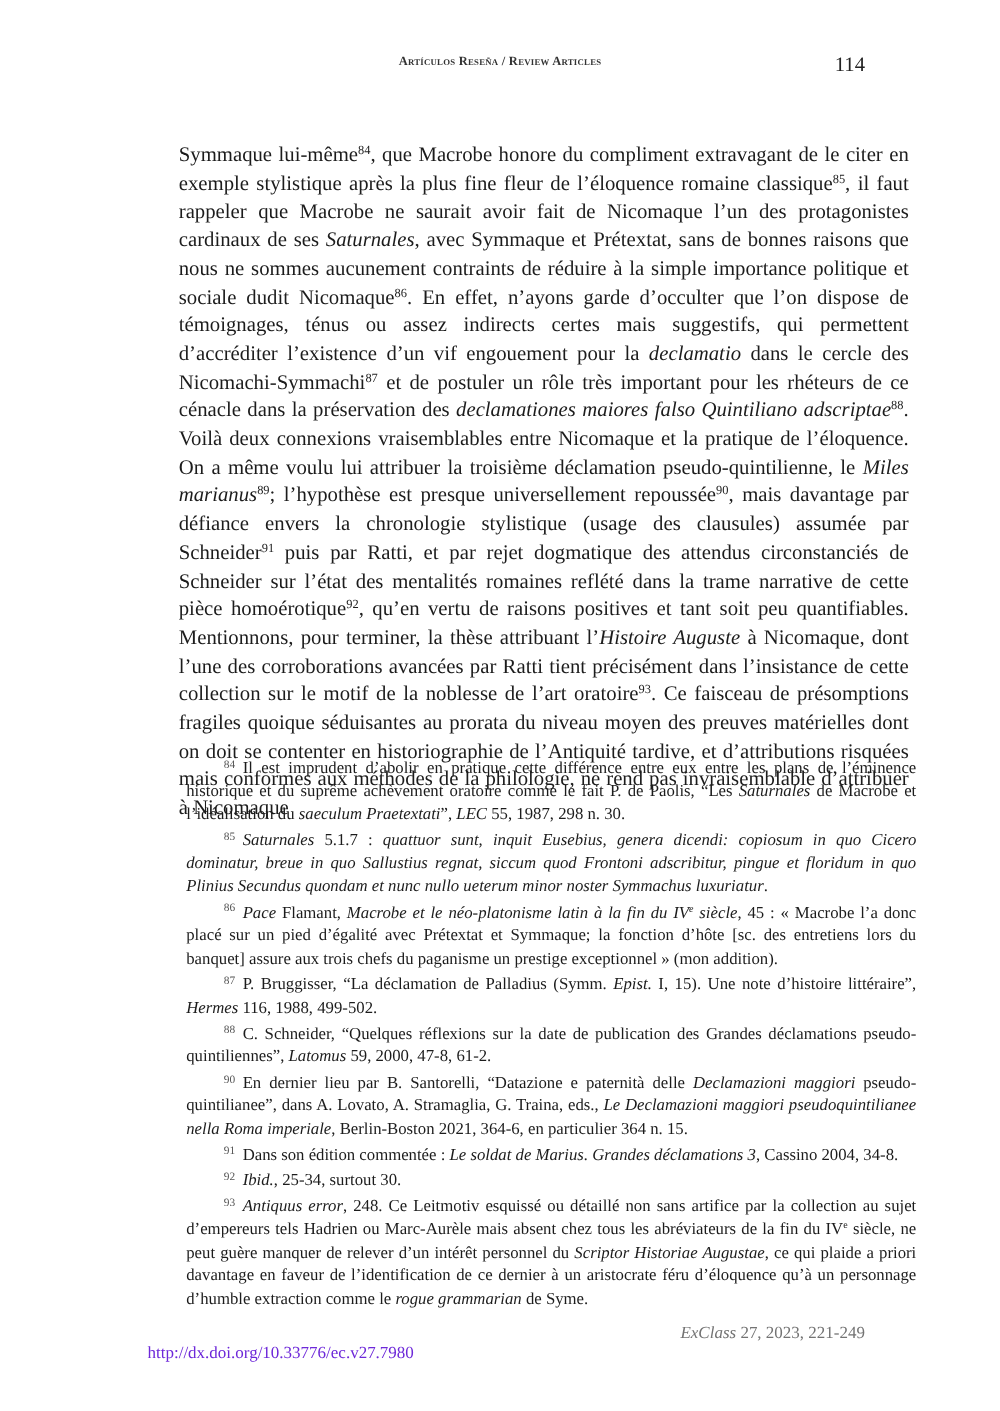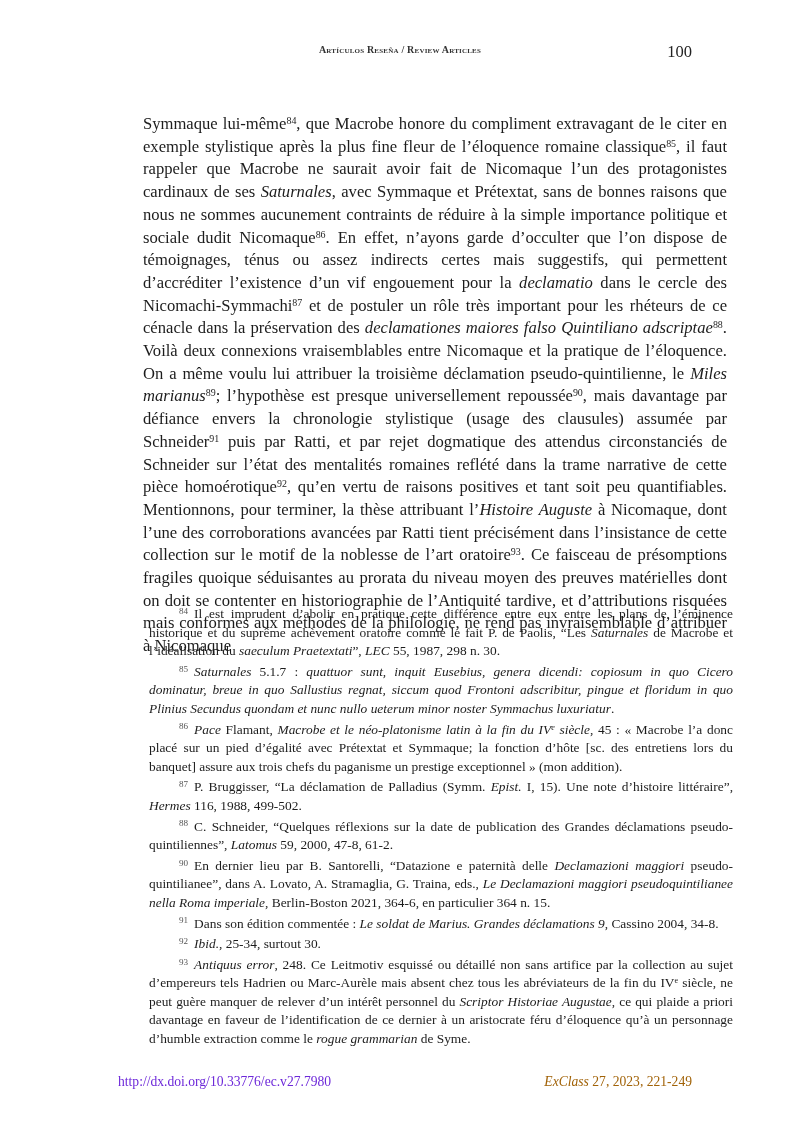--- a/index.html
+++ b/index.html
@@ -12,43 +12,43 @@
   .body-text { position: absolute; top: 113px; left: 108px; width: 584px;
                font-size: 16.6px; line-height: 22.7px; text-align: justify; margin-left: 35px; }
   .body-text p { margin: 0; }
   sup { font-size: 0.6em; line-height: 0; vertical-align: 0.55em; }
   .footnotes { position: absolute; top: 605px; left: 108px; width: 584px;
                font-size: 13.4px; line-height: 18.6px; text-align: justify; margin-left: 41px; }
   .fn { margin: 0 0 2px 0; text-indent: 30px; }
   .fn-num { font-size: 0.68em; vertical-align: 0.45em; line-height: 0; color: #555; margin-right: 6px; }
   .footer { position: absolute; top: 1058px; left: 108px; width: 584px; height: 20px; font-size: 13.6px; }
   .doi { position: absolute; left: 10px; top: 16px; color: #6d28d9; }
-  .citation { position: absolute; right: 0; top: 16px; color: #a16207; }
+  .citation { position: absolute; right: 0; top: 0; color: #737373; }
   i { font-style: italic; }
 </style>
 </head>
 <body>
 
 <div class="header">
   <div class="running-title">Artículos Reseña / Review Articles</div>
-  <div class="page-number">100</div>
+  <div class="page-number">114</div>
 </div>
 
 <div class="body-text">
   <p>Symmaque lui-même<sup>84</sup>, que Macrobe honore du compliment extravagant de le citer en exemple stylistique après la plus fine fleur de l’éloquence romaine classique<sup>85</sup>, il faut rappeler que Macrobe ne saurait avoir fait de Nicomaque l’un des protagonistes cardinaux de ses <i>Saturnales</i>, avec Symmaque et Prétextat, sans de bonnes raisons que nous ne sommes aucunement contraints de réduire à la simple importance politique et sociale dudit Nicomaque<sup>86</sup>. En effet, n’ayons garde d’occulter que l’on dispose de témoignages, ténus ou assez indirects certes mais suggestifs, qui permettent d’accréditer l’existence d’un vif engouement pour la <i>declamatio</i> dans le cercle des Nicomachi-Symmachi<sup>87</sup> et de postuler un rôle très important pour les rhéteurs de ce cénacle dans la préservation des <i>declamationes maiores falso Quintiliano adscriptae</i><sup>88</sup>. Voilà deux connexions vraisemblables entre Nicomaque et la pratique de l’éloquence. On a même voulu lui attribuer la troisième déclamation pseudo-quintilienne, le <i>Miles marianus</i><sup>89</sup>; l’hypothèse est presque universellement repoussée<sup>90</sup>, mais davantage par défiance envers la chronologie stylistique (usage des clausules) assumée par Schneider<sup>91</sup> puis par Ratti, et par rejet dogmatique des attendus circonstanciés de Schneider sur l’état des mentalités romaines reflété dans la trame narrative de cette pièce homoérotique<sup>92</sup>, qu’en vertu de raisons positives et tant soit peu quantifiables. Mentionnons, pour terminer, la thèse attribuant l’<i>Histoire Auguste</i> à Nicomaque, dont l’une des corroborations avancées par Ratti tient précisément dans l’insistance de cette collection sur le motif de la noblesse de l’art oratoire<sup>93</sup>. Ce faisceau de présomptions fragiles quoique séduisantes au prorata du niveau moyen des preuves matérielles dont on doit se contenter en historiographie de l’Antiquité tardive, et d’attributions risquées mais conformes aux méthodes de la philologie, ne rend pas invraisemblable d’attribuer à Nicomaque</p>
 </div>
 
 <div class="footnotes" id="footnotes">
     <p class="fn"><span class="fn-num">84</span>Il est imprudent d’abolir en pratique cette différence entre eux entre les plans de l’éminence historique et du suprême achèvement oratoire comme le fait P. de Paolis, “Les <i>Saturnales</i> de Macrobe et l’idéalisation du <i>saeculum Praetextati</i>”, <i>LEC</i> 55, 1987, 298 n. 30.</p>
     <p class="fn"><span class="fn-num">85</span><i>Saturnales</i> 5.1.7 : <i>quattuor sunt, inquit Eusebius, genera dicendi: copiosum in quo Cicero dominatur, breue in quo Sallustius regnat, siccum quod Frontoni adscribitur, pingue et floridum in quo Plinius Secundus quondam et nunc nullo ueterum minor noster Symmachus luxuriatur</i>.</p>
     <p class="fn"><span class="fn-num">86</span><i>Pace</i> Flamant, <i>Macrobe et le néo-platonisme latin à la fin du IV</i><sup><i>e</i></sup><i> siècle</i>, 45 : « Macrobe l’a donc placé sur un pied d’égalité avec Prétextat et Symmaque; la fonction d’hôte [sc. des entretiens lors du banquet] assure aux trois chefs du paganisme un prestige exceptionnel » (mon addition).</p>
     <p class="fn"><span class="fn-num">87</span>P. Bruggisser, “La déclamation de Palladius (Symm. <i>Epist.</i> I, 15). Une note d’histoire littéraire”, <i>Hermes</i> 116, 1988, 499-502.</p>
     <p class="fn"><span class="fn-num">88</span>C. Schneider, “Quelques réflexions sur la date de publication des Grandes déclamations pseudo-quintiliennes”, <i>Latomus</i> 59, 2000, 47-8, 61-2.</p>
     <p class="fn"><span class="fn-num">90</span>En dernier lieu par B. Santorelli, “Datazione e paternità delle <i>Declamazioni maggiori</i> pseudo-quintilianee”, dans A. Lovato, A. Stramaglia, G. Traina, eds., <i>Le Declamazioni maggiori pseudoquintilianee nella Roma imperiale</i>, Berlin-Boston 2021, 364-6, en particulier 364 n. 15.</p>
-    <p class="fn"><span class="fn-num">91</span>Dans son édition commentée : <i>Le soldat de Marius. Grandes déclamations 9</i>, Cassino 2004, 34-8.</p>
+    <p class="fn"><span class="fn-num">91</span>Dans son édition commentée : <i>Le soldat de Marius. Grandes déclamations 3</i>, Cassino 2004, 34-8.</p>
     <p class="fn"><span class="fn-num">92</span><i>Ibid.</i>, 25-34, surtout 30.</p>
     <p class="fn"><span class="fn-num">93</span><i>Antiquus error</i>, 248. Ce Leitmotiv esquissé ou détaillé non sans artifice par la collection au sujet d’empereurs tels Hadrien ou Marc-Aurèle mais absent chez tous les abréviateurs de la fin du IV<sup>e</sup> siècle, ne peut guère manquer de relever d’un intérêt personnel du <i>Scriptor Historiae Augustae</i>, ce qui plaide a priori davantage en faveur de l’identification de ce dernier à un aristocrate féru d’éloquence qu’à un personnage d’humble extraction comme le <i>rogue grammarian</i> de Syme.</p>
   </div>
 
 <div class="footer">
   <span class="doi">http://dx.doi.org/10.33776/ec.v27.7980</span>
   <span class="citation"><i>ExClass</i><span> 27, 2023, 221-249</span></span>
 </div>
 
 </body></html>

